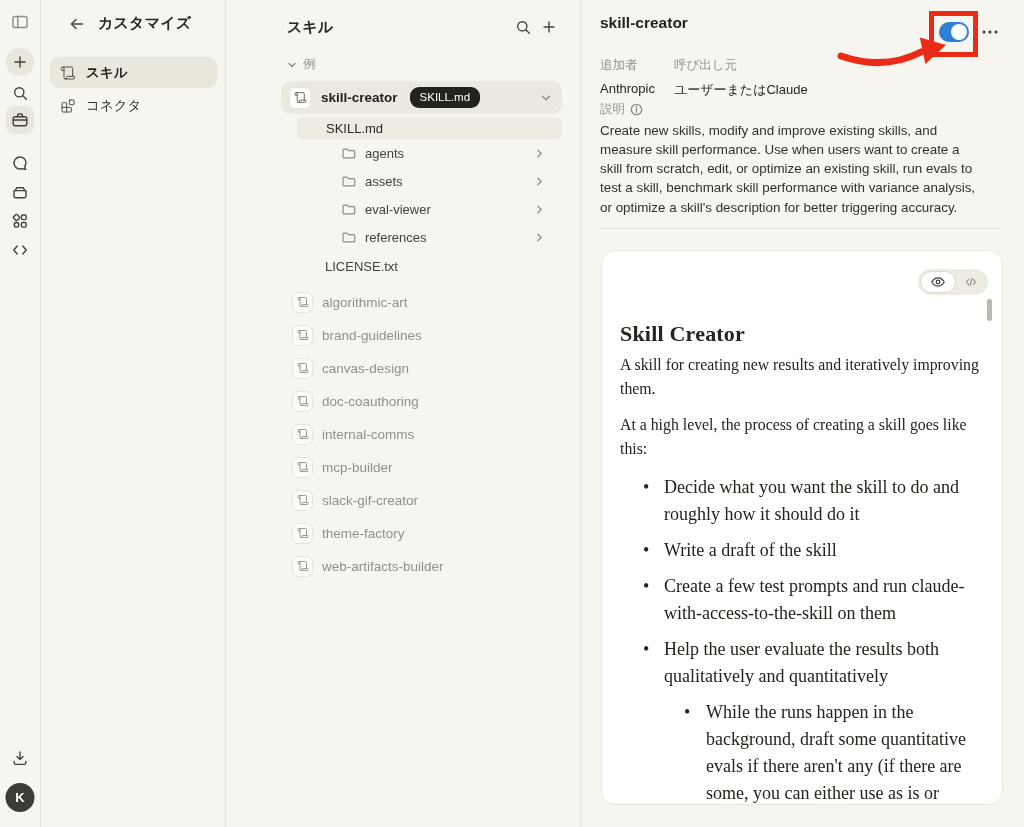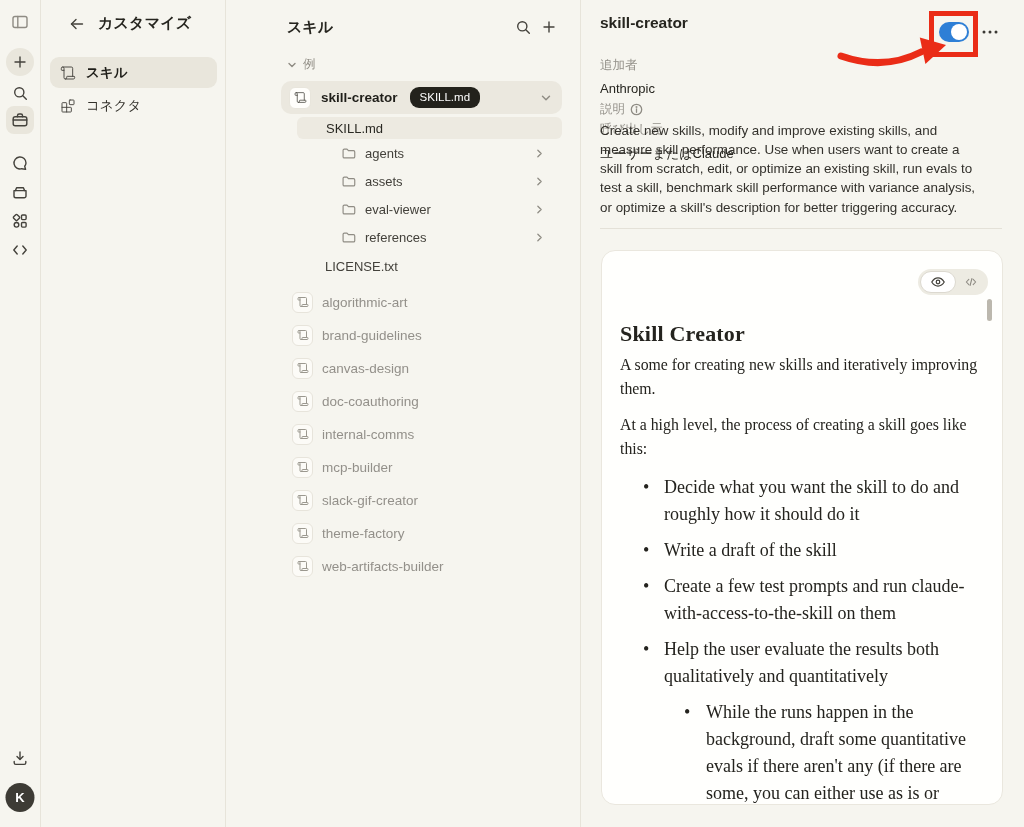--- a/index.html
+++ b/index.html
@@ -62,21 +62,21 @@
 
   
   .detail { position:absolute; left:582px; top:0; bottom:0; width:442px; }
   .detail-title { position:absolute; left:18px; top:14px; font-size:15.5px; font-weight:bold; }
   .toggle { position:absolute; left:357px; top:22px; width:30px; height:20px; border-radius:10px; background:#2e7fd6; cursor:pointer; }
   .toggle .knob { position:absolute; right:2px; top:2px; width:16px; height:16px; border-radius:50%; background:#fff; }
   .more-btn { position:absolute; left:396px; top:20px; width:24px; height:24px; display:flex; align-items:center;
               justify-content:center; cursor:pointer; }
   .red-rect { position:absolute; left:347px; top:11px; width:49px; height:46px; border:5px solid #ea2c17; pointer-events:none; }
   .red-arrow { position:absolute; left:252px; top:35px; pointer-events:none; }
-  .meta { position:absolute; left:18px; top:57px; display:flex; gap:25px;flex-direction:column; }
+  .meta { position:absolute; left:18px; top:57px; display:flex; gap:19px; }
   .meta .label { font-size:12.5px; color:#94918a; margin-bottom:7px; }
   .meta .value { font-size:13px; color:#26251f; }
   .desc-label { position:absolute; left:18px; top:101px; display:flex; align-items:center; gap:5px;
                 font-size:12.5px; color:#94918a; }
   .desc-text { position:absolute; left:18px; top:121px; width:376px; font-size:13.4px; line-height:1.43;
                color:#33312c; }
   .divider { position:absolute; left:18px; top:228px; width:402px; height:1px; background:#e4e1d8; }
 
   
   .card { position:absolute; left:19px; top:250px; width:402px; height:555px; background:#fffffd;
@@ -495,21 +495,21 @@
               <polyline points="11.8,5.5 15,9 11.8,12.5"></polyline>
               <line x1="10.2" y1="4.5" x2="7.8" y2="13.5"></line>
             </g>
           </svg>
       </span>
     </div>
     <div class="card-scrollthumb"></div>
 
     <div class="doc">
       <h1>Skill Creator</h1>
-      <p>A some for creating new skills and iteratively improving them.</p>
+      <p>A skill for creating new results and iteratively improving them.</p>
       <p>At a high level, the process of creating a skill goes like this:</p>
       <ul>
           <li>Decide what you want the skill to do and roughly how it should do it</li>
           <li>Write a draft of the skill</li>
           <li>Create a few test prompts and run claude-with-access-to-the-skill on them</li>
           <li>Help the user evaluate the results both qualitatively and quantitatively<ul>
               <li>While the runs happen in the background, draft some quantitative evals if there aren't any (if there are some, you can either use as is or modify if you feel something needs to change about them). Then explain them to the user (or if they already existed, explain the changes you've made)</li>
             </ul></li>
         </ul>
     </div>

